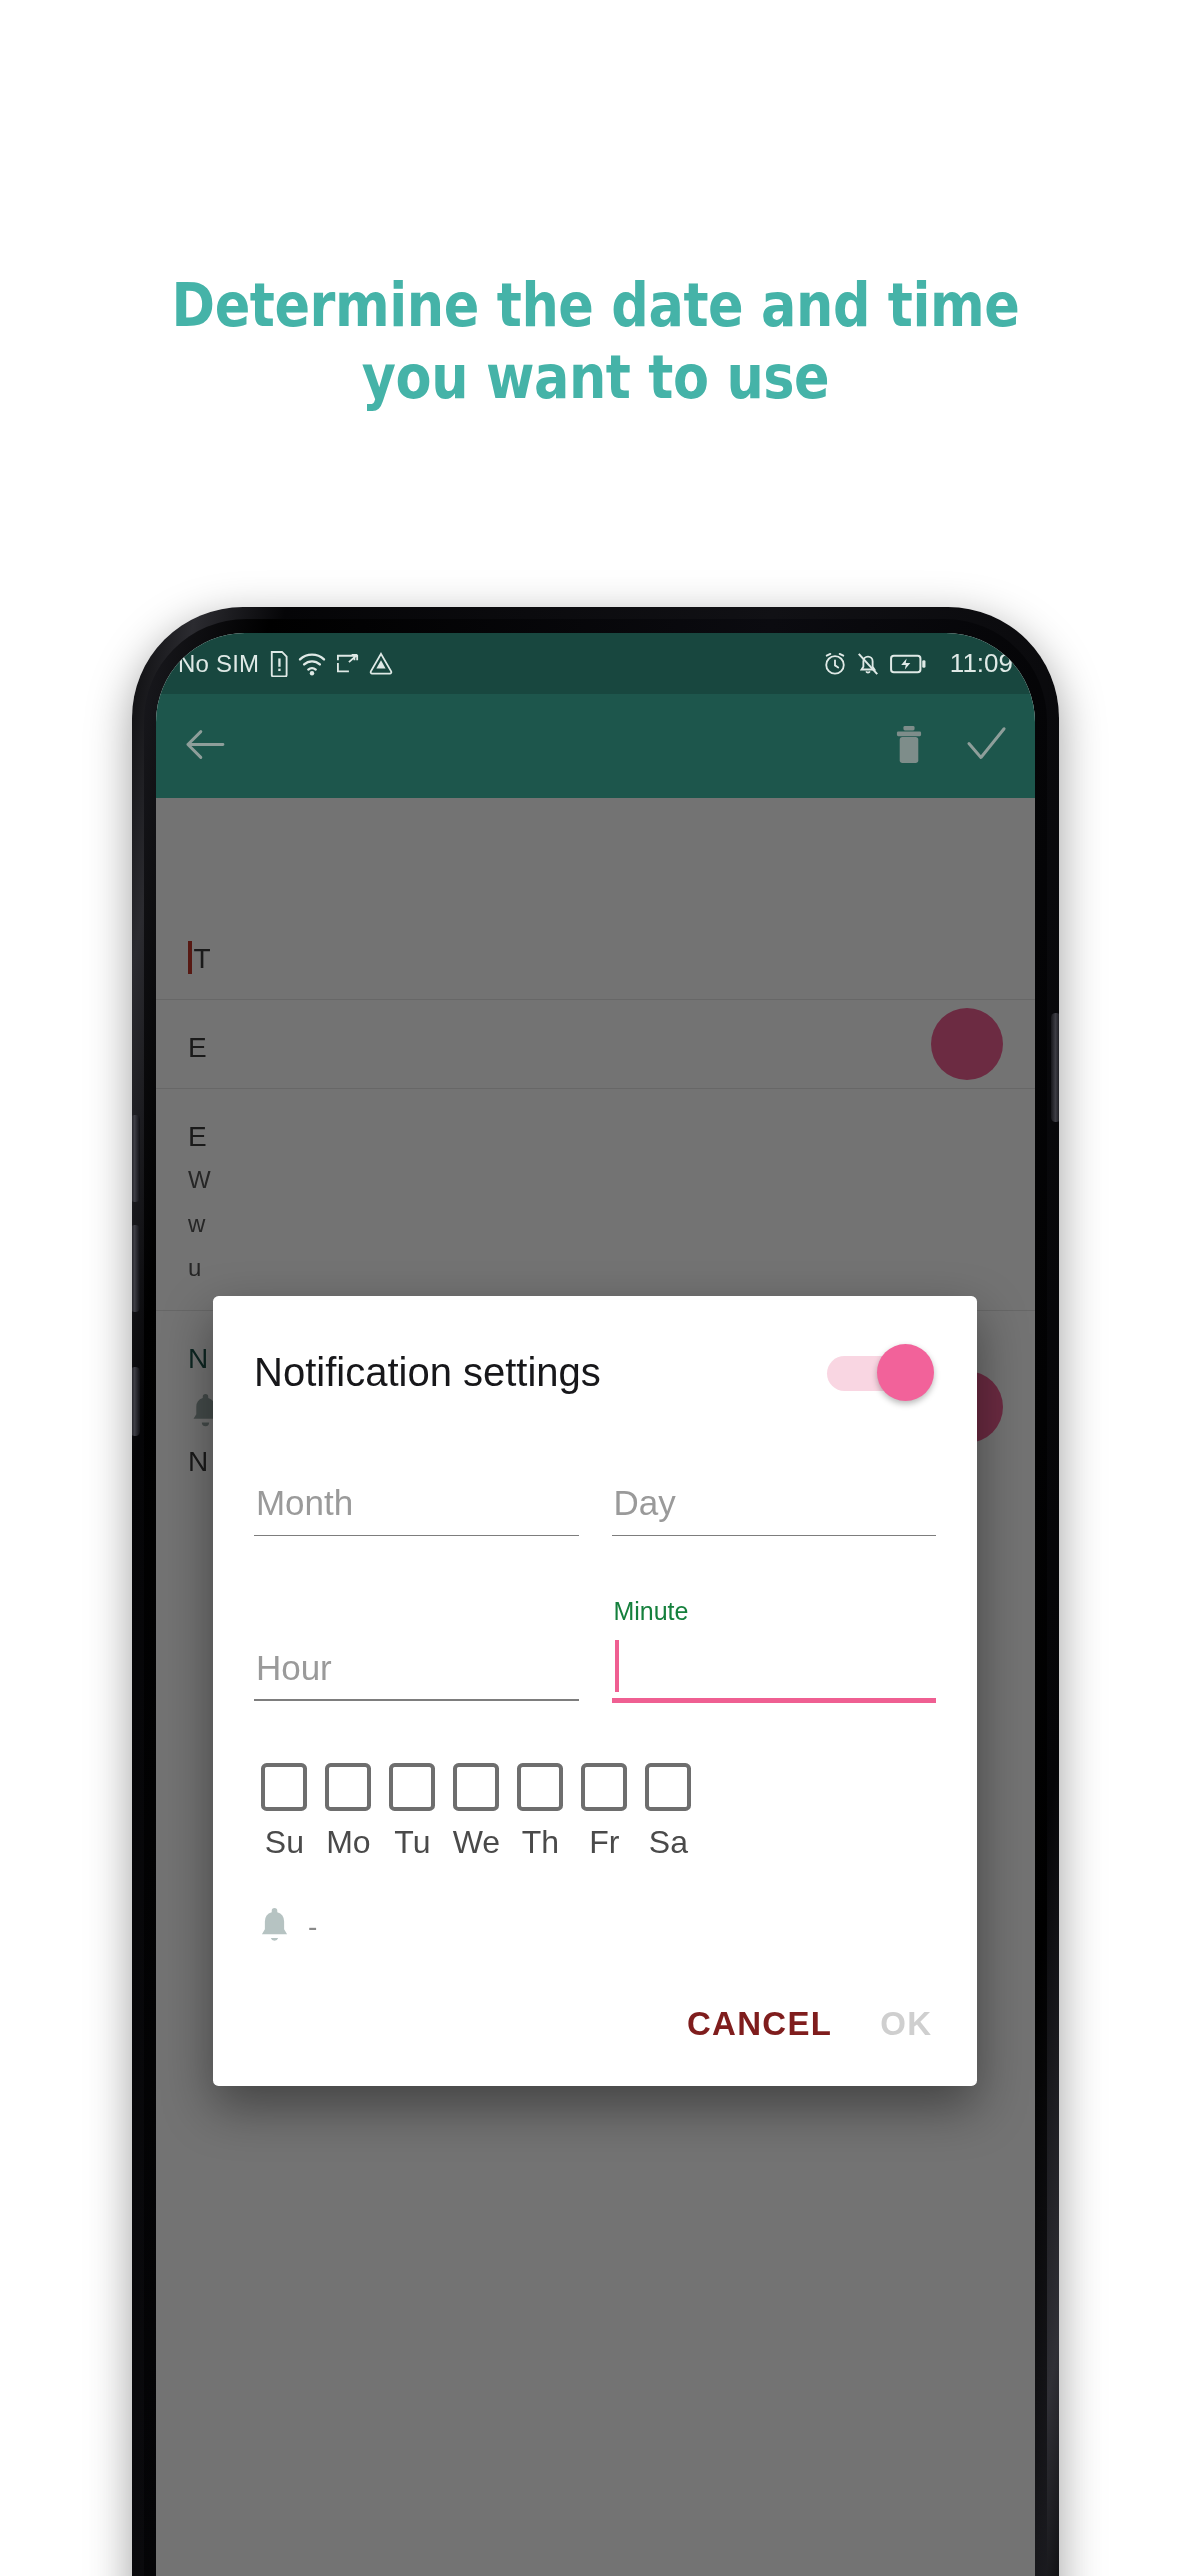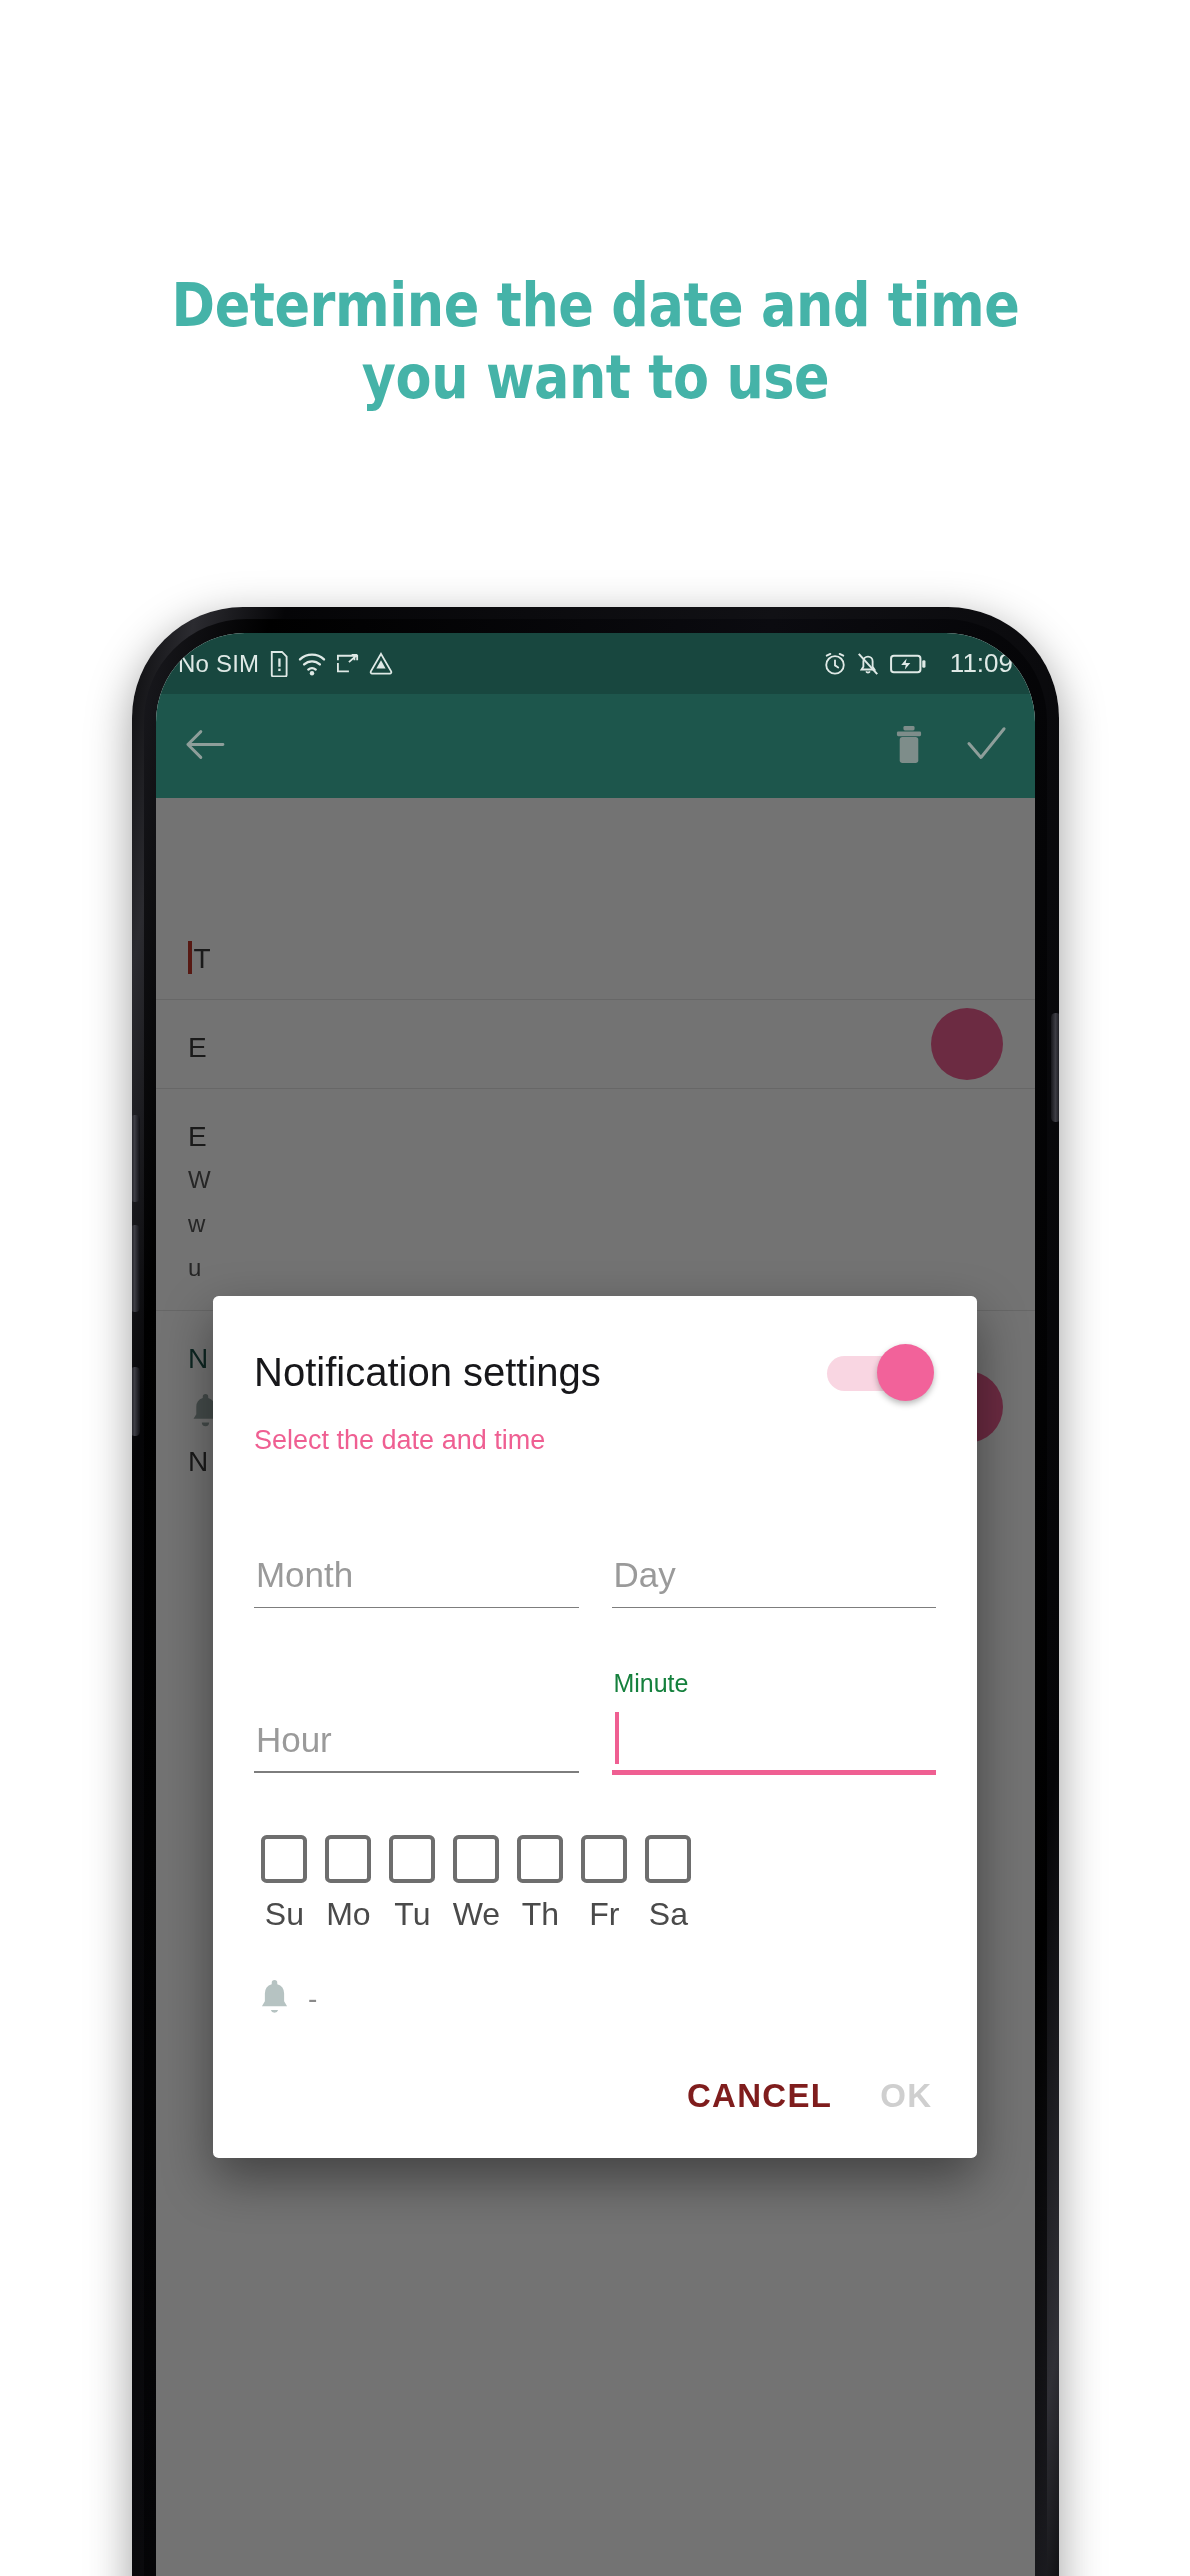--- a/index.html
+++ b/index.html
@@ -440,21 +440,20 @@
         <div class="dialog">
 
           <div class="dialog-head">
             <div class="dialog-title">Notification settings</div>
             <div class="switch">
               <div class="switch-track"></div>
               <div class="switch-thumb"></div>
             </div>
           </div>
 
-          <div class="dialog-subtitle">Select the date and time</div>
 
           <div class="field-row">
             <div class="field">
               <div class="field-text">Month</div>
               <div class="field-underline"></div>
             </div>
             <div class="field">
               <div class="field-text">Day</div>
               <div class="field-underline"></div>
             </div>

